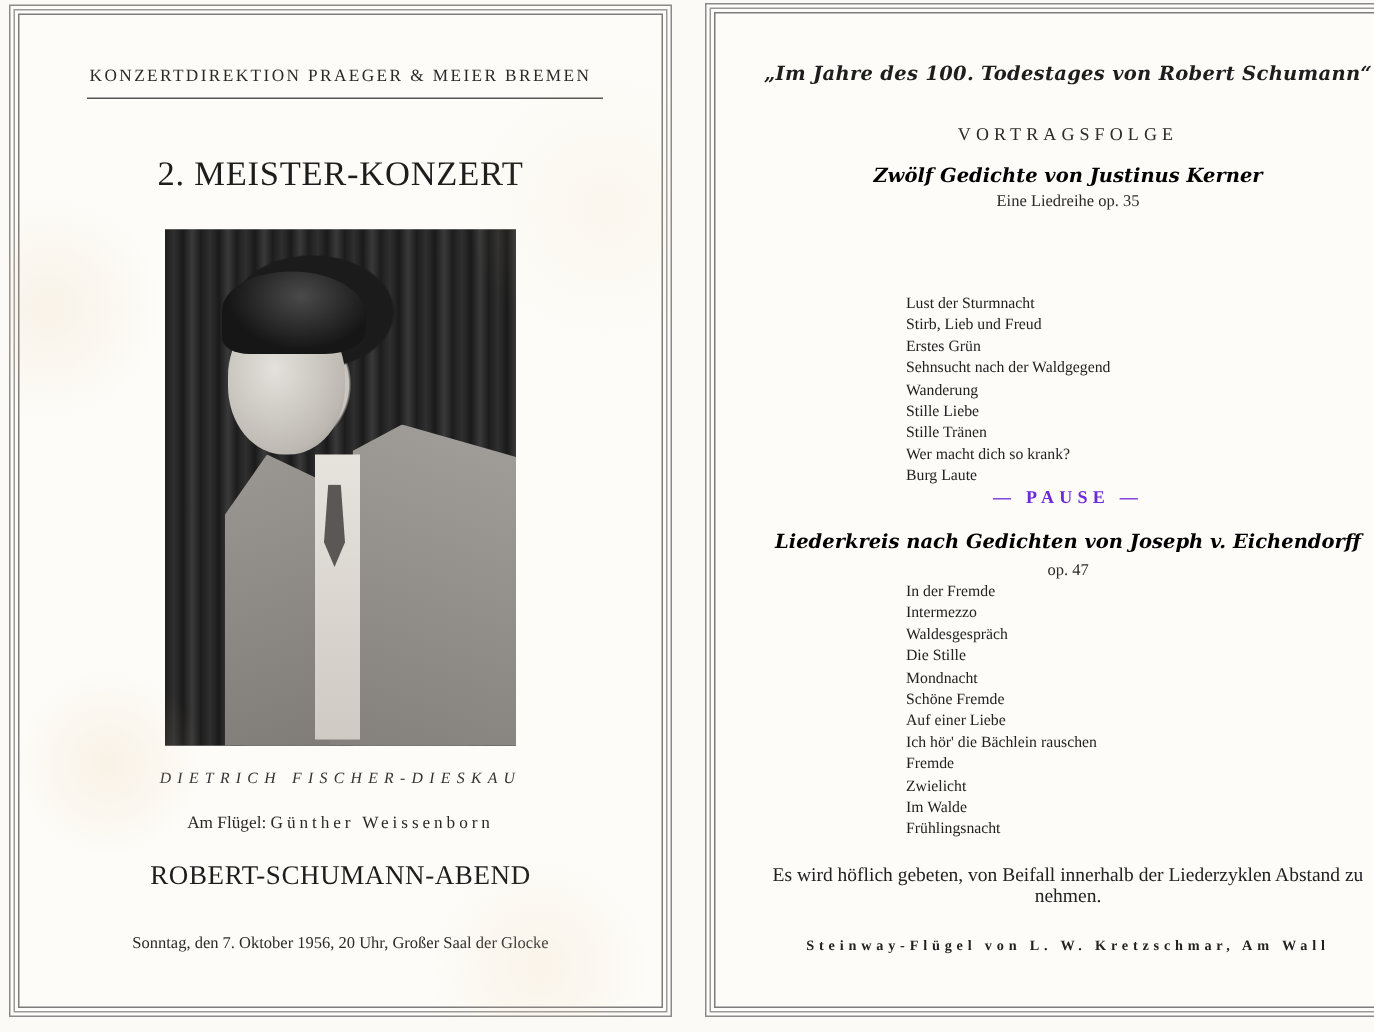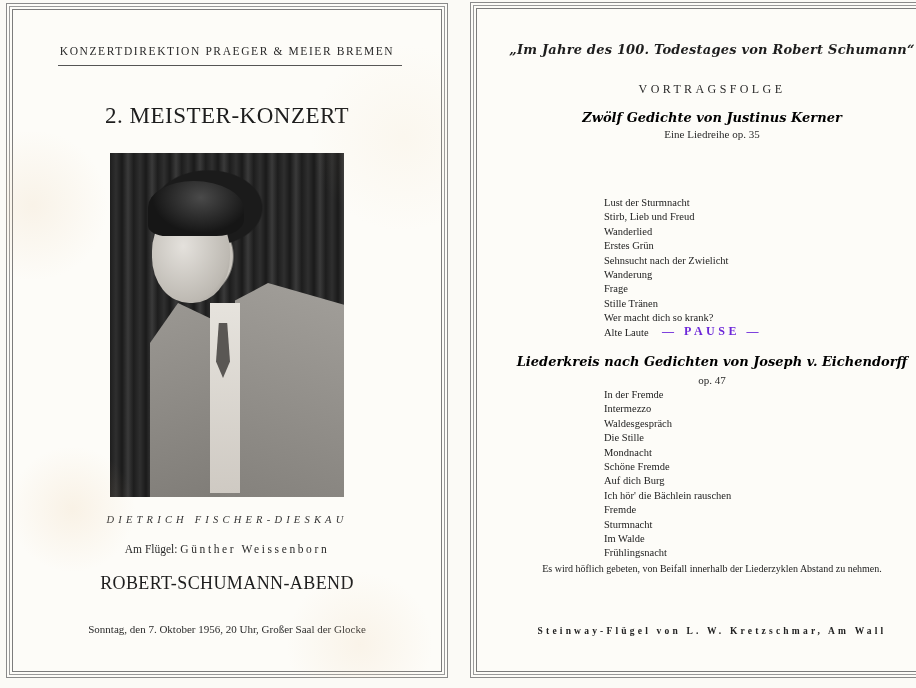--- a/index.html
+++ b/index.html
@@ -120,21 +120,21 @@
     font-size: 10.5px; line-height: 14.4px; color: #222;
   }
   #list1 { top: 146px; margin-top: 48px; }
   .pause {
     top: 322px; font-size: 12px; font-weight: bold; letter-spacing: 3.5px; color: #6d28d9;
   }
   .cycle2-title { top: 352px; }
   .cycle2-sub { top: 372px; font-size: 11px; color: #2a2a2a; }
   #list2 { top: 386px; }
   .note {
-    top: 560px; font-size: 10px; line-height: 14px; color: #222; white-space: normal;
+    top: 574px; font-size: 13px; line-height: 14px; color: #222; white-space: normal;
     left: 40px; right: 40px;
   }
   .piano-credit {
     top: 624px; font-size: 9.5px; font-weight: bold; letter-spacing: 3.2px; color: #222;
   }
 </style>
 </head>
 <body>
 
 <div class="page" id="left-page">
@@ -175,45 +175,44 @@
 
   <div class="abs motto">„Im Jahre des 100. Todestages von Robert Schumann“</div>
   <div class="abs programme-heading">VORTRAGSFOLGE</div>
 
   <div class="abs cycle-title cycle1-title">Zwölf Gedichte von Justinus Kerner</div>
   <div class="abs cycle1-sub">Eine Liedreihe op. 35</div>
 
   <ul class="song-list" id="list1">
     <li>Lust der Sturmnacht</li>
     <li>Stirb, Lieb und Freud</li>
-    <li>Wanderlied</li>
     <li>Erstes Grün</li>
-    <li>Sehnsucht nach der Zwielicht</li>
+    <li>Sehnsucht nach der Waldgegend</li>
     <li>Wanderung</li>
-    <li>Frage</li>
+    <li>Stille Liebe</li>
     <li>Stille Tränen</li>
     <li>Wer macht dich so krank?</li>
-    <li>Alte Laute</li>
+    <li>Burg Laute</li>
   </ul>
 
   <div class="abs pause">— PAUSE —</div>
 
   <div class="abs cycle-title cycle2-title">Liederkreis nach Gedichten von Joseph v. Eichendorff</div>
   <div class="abs cycle2-sub">op. 47</div>
 
   <ul class="song-list" id="list2">
     <li>In der Fremde</li>
     <li>Intermezzo</li>
     <li>Waldesgespräch</li>
     <li>Die Stille</li>
     <li>Mondnacht</li>
     <li>Schöne Fremde</li>
-    <li>Auf dich Burg</li>
+    <li>Auf einer Liebe</li>
     <li>Ich hör' die Bächlein rauschen</li>
     <li>Fremde</li>
-    <li>Sturmnacht</li>
+    <li>Zwielicht</li>
     <li>Im Walde</li>
     <li>Frühlingsnacht</li>
   </ul>
 
   <div class="abs note">Es wird höflich gebeten, von Beifall innerhalb der Liederzyklen Abstand zu nehmen.</div>
   <div class="abs piano-credit">Steinway-Flügel von L. W. Kretzschmar, Am Wall</div>
 </div>
 
 </body></html>

